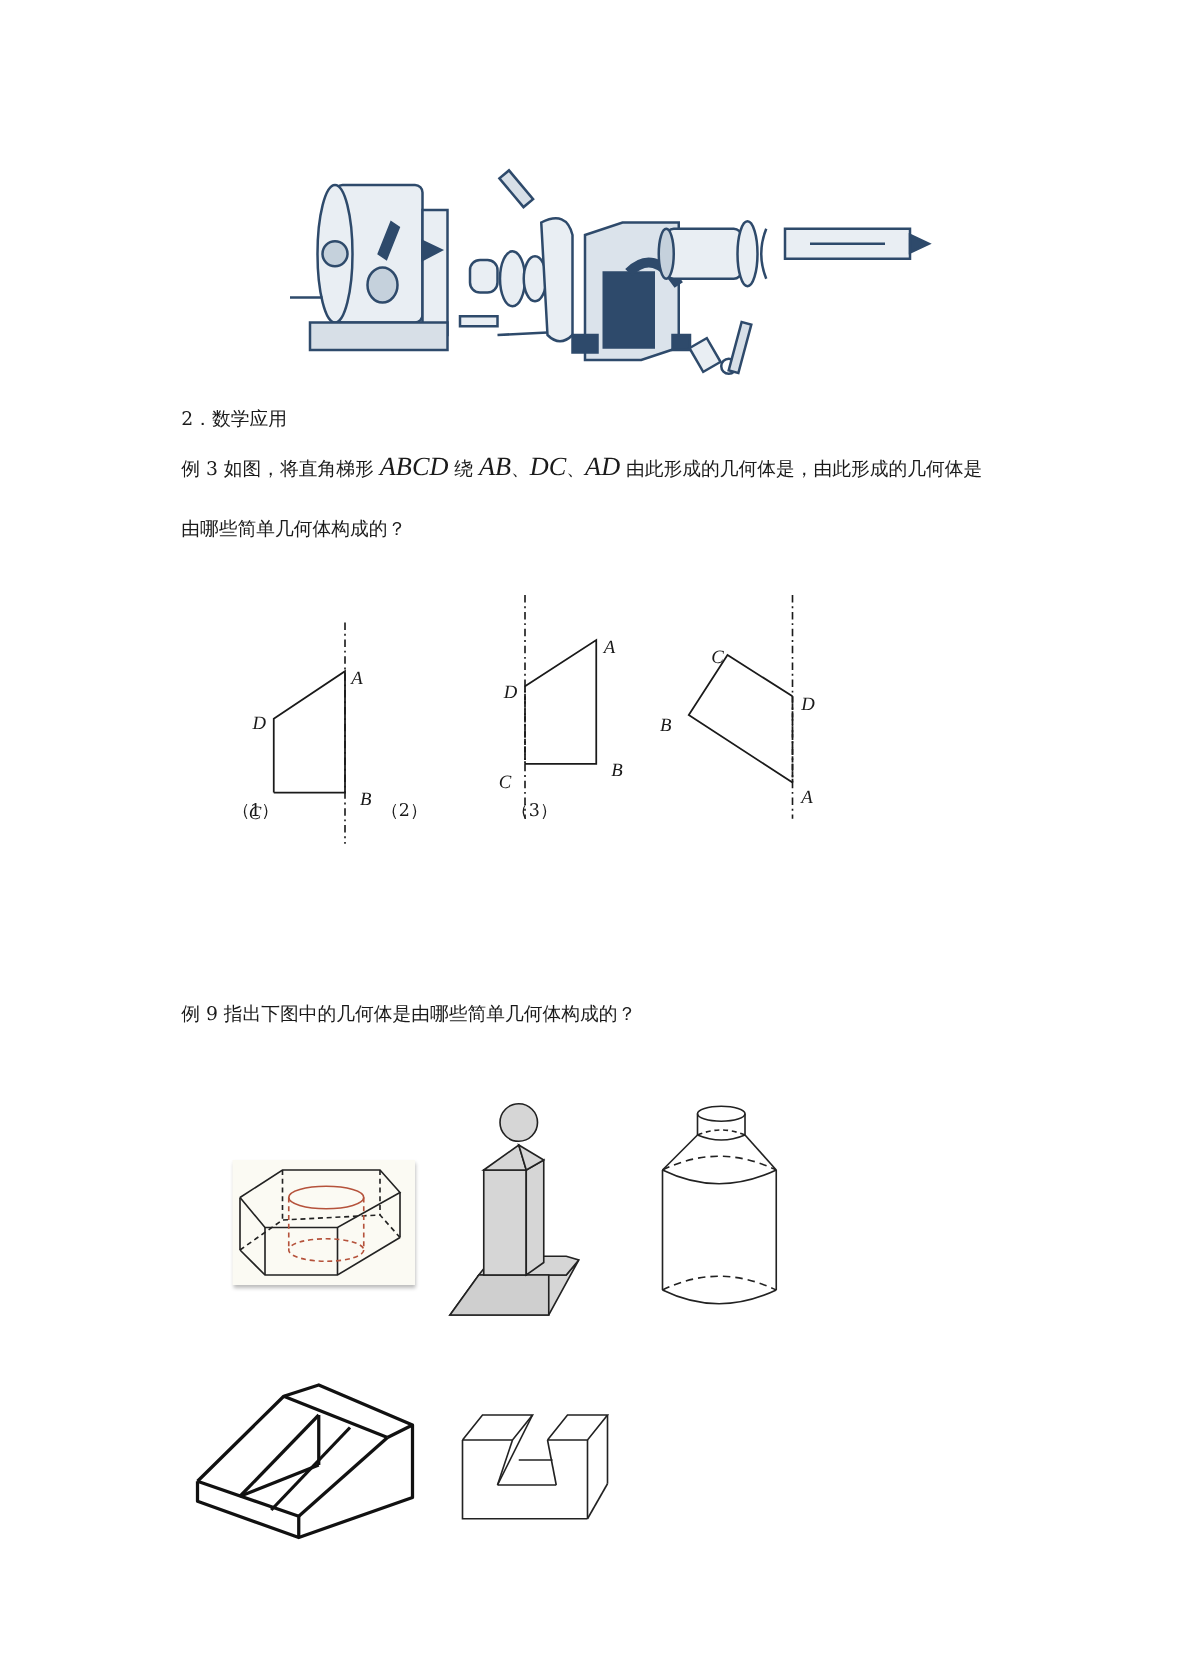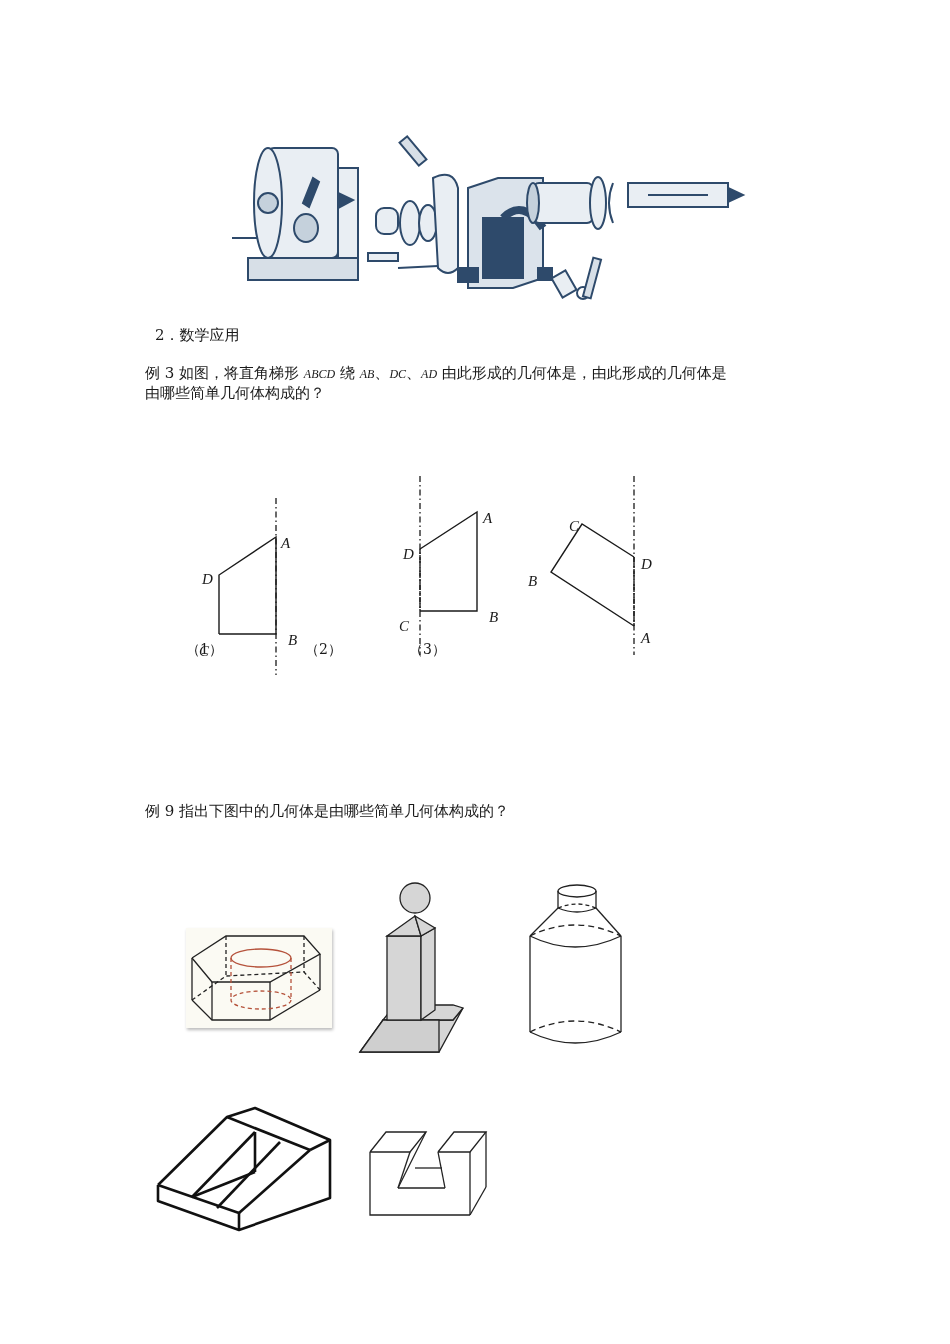--- a/index.html
+++ b/index.html
@@ -1,20 +1,20 @@
 <!DOCTYPE html>
 <html><head>
   <meta charset="utf-8">
   <style>
     html, body { margin: 0; padding: 0; background: #ffffff; }
     body { width: 950px; height: 1344px; position: relative; overflow: hidden;
       font-family: "DejaVu Serif", "Liberation Serif", serif; color: #1a1a1a; }
     .abs { position: absolute; }
     .txt { font-size: 15px; line-height: 20px; white-space: nowrap; }
-    .ital { font-family: "Liberation Serif", "DejaVu Serif", serif; font-style: italic; font-size: 12px; }
+    .ital { font-family: "Liberation Serif", "DejaVu Serif", serif; font-style: italic; font-size: 21px; }
     .lbl { position: absolute; font-family: "Liberation Serif", "DejaVu Serif", serif; font-style: italic; font-size: 15px; line-height: 16px; }
     .cap { position: absolute; font-size: 14px; line-height: 16px; font-family: "DejaVu Serif", serif; }
     svg { position: absolute; overflow: visible; }
   </style>
 </head>
 <body>
 
 <div class="abs" style="left:228px;top:128px;width:530px;height:190px;">
   <svg width="530" height="190" viewBox="0 0 530 190">
     <g fill="#e9eef3" stroke="#2e4a6b" stroke-width="2">
@@ -52,28 +52,28 @@
       <polygon points="500,60 515,67 500,74" fill="#2e4a6b"></polygon>
       <line x1="420" y1="67" x2="480" y2="67"></line>
 
       <rect x="328" y="145" width="16" height="22" transform="rotate(-30 336 156)"></rect>
       <circle cx="355" cy="165" r="6" fill="none"></circle>
       <rect x="360" y="130" width="8" height="40" transform="rotate(15 364 150)" fill="#d7dfe7"></rect>
     </g>
   </svg>
 </div>
 
-<div class="abs txt" style="left:155px;top:325px;">
+<div class="abs txt" style="left:145px;top:325px;">
   <span>2．</span><span>数学应用</span>
 </div>
 
 <div class="abs txt" style="left:145px;top:363px;">
   <span>例 3 如图，将直角梯形 </span><span class="ital">ABCD</span><span> 绕 </span><span class="ital">AB</span><span>、</span><span class="ital">DC</span><span>、</span><span class="ital">AD</span><span> 由此形成的几何体是，由此形成的几何体是</span>
 </div>
-<div class="abs txt" style="left:145px;top:383px;">由哪些简单几何体构成的？</div>
+<div class="abs txt" style="left:145px;top:413px;">由哪些简单几何体构成的？</div>
 
 <div class="abs" style="left:0;top:0;width:950px;height:1344px;pointer-events:none;">
   <svg width="950" height="700" viewBox="0 0 950 700">
 
     <line x1="276" y1="498" x2="276" y2="675" stroke="#1a1a1a" stroke-width="1.3" stroke-dasharray="6,3,1.5,3"></line>
     <polyline points="219,634 276,634 276,537 219,575 219,634" fill="none" stroke="#1a1a1a" stroke-width="1.4"></polyline>
 
     <line x1="420" y1="476" x2="420" y2="655" stroke="#1a1a1a" stroke-width="1.3" stroke-dasharray="6,3,1.5,3"></line>
     <polyline points="420,549 477,512 477,611 420,611" fill="none" stroke="#1a1a1a" stroke-width="1.4"></polyline>
     <line x1="420" y1="549" x2="420" y2="611" stroke="#1a1a1a" stroke-width="1.4" stroke-dasharray="5,1"></line>

